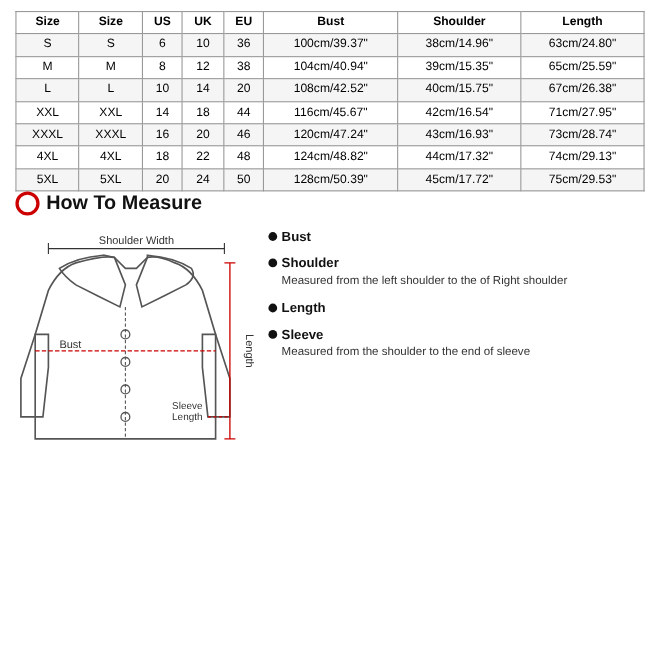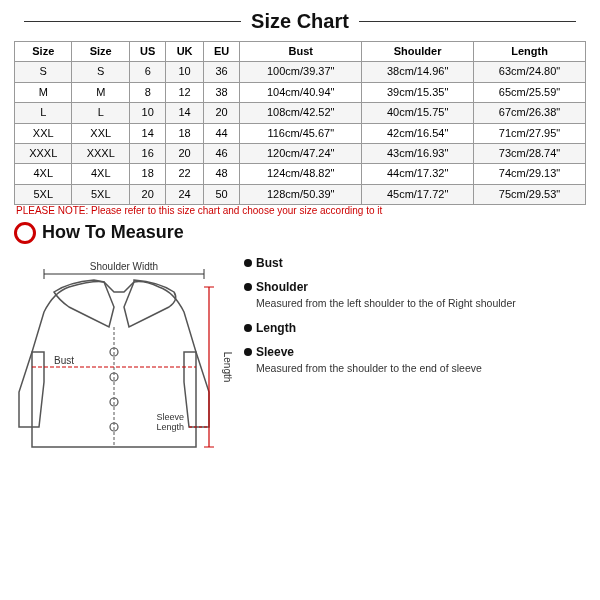--- a/index.html
+++ b/index.html
@@ -129,25 +129,20 @@
       color: #333;
       line-height: 1.4;
       padding-left: 12px;
     }
   </style>
 </head>
 <body>
 
 <div class="page">
 
-  <div class="title-row">
-    <div class="title-line"></div>
-    <div class="title-text">Size Chart</div>
-    <div class="title-line"></div>
-  </div>
 
   <table class="size-table">
     <thead>
       <tr>
 
       <th>Size</th>
           <th>Size</th>
           <th>US</th>
           <th>UK</th>
           <th>EU</th>
@@ -224,21 +219,20 @@
           <td>20</td>
           <td>24</td>
           <td>50</td>
           <td>128cm/50.39"</td>
           <td>45cm/17.72"</td>
           <td>75cm/29.53"</td>
         </tr>
       </tbody>
   </table>
 
-  <div class="please-note">PLEASE NOTE: Please refer to this size chart and choose your size according to it</div>
 
   <div class="how-to-title-row">
     <div class="red-circle"></div>
     <div class="how-to-title">How To Measure</div>
   </div>
 
   <div class="bottom-section">
 
     <div class="jacket-container">
       <svg class="jacket-svg" viewBox="0 0 220 220" xmlns="http://www.w3.org/2000/svg">

